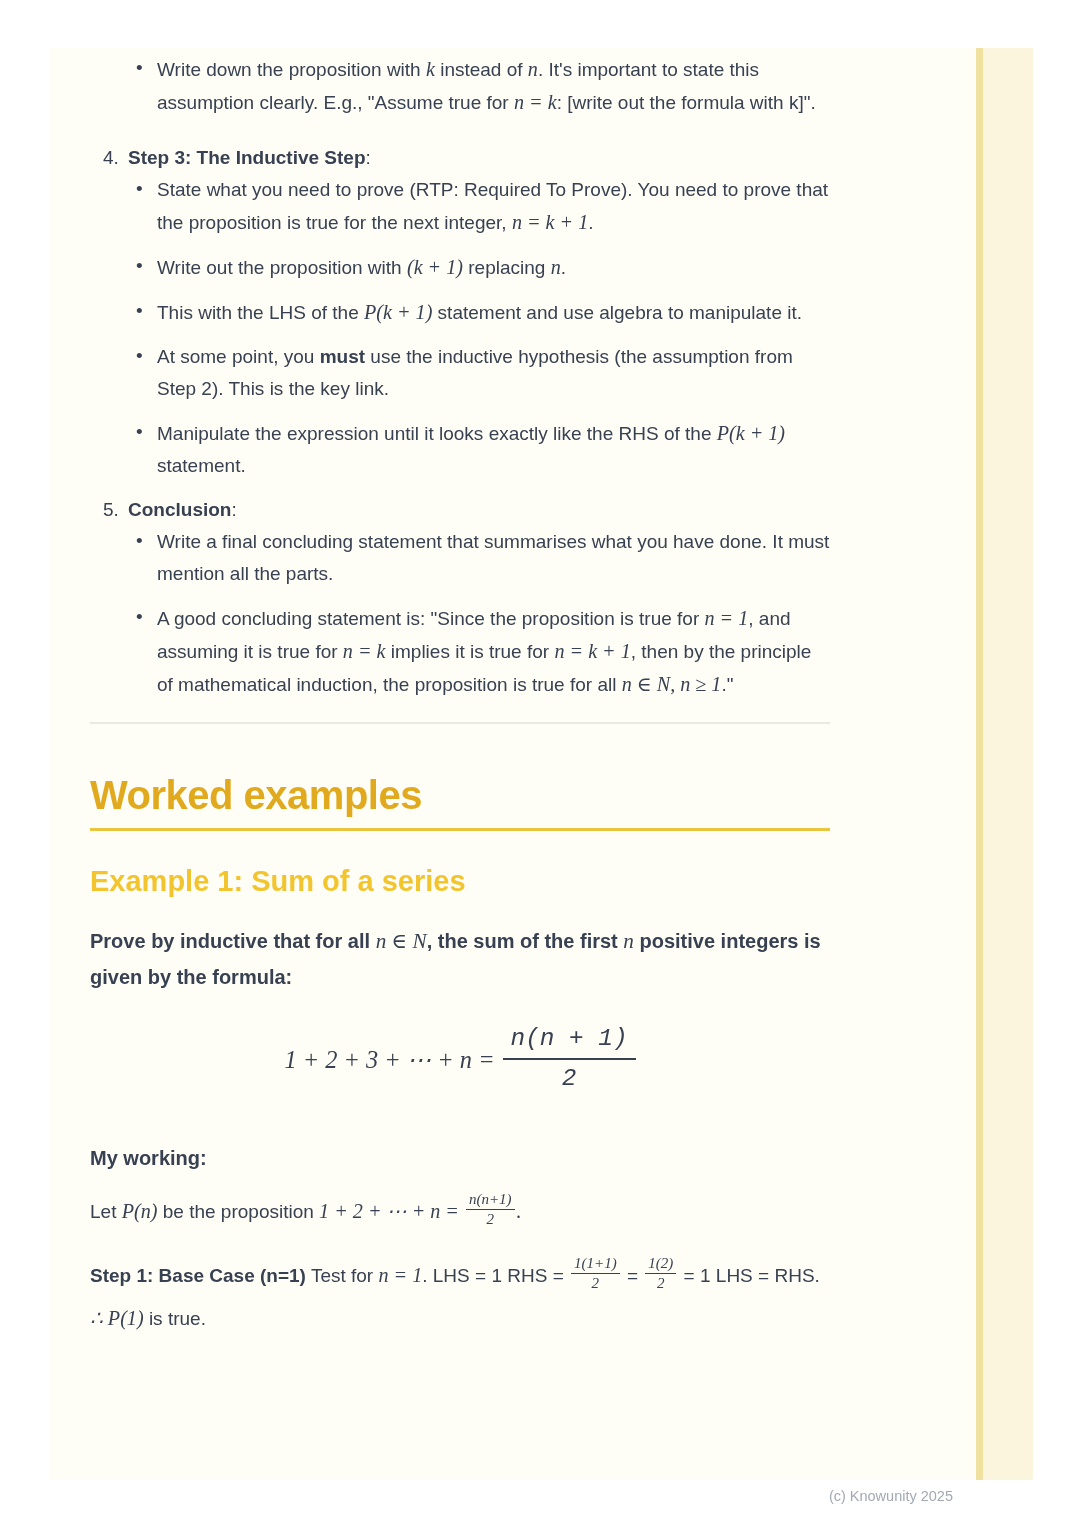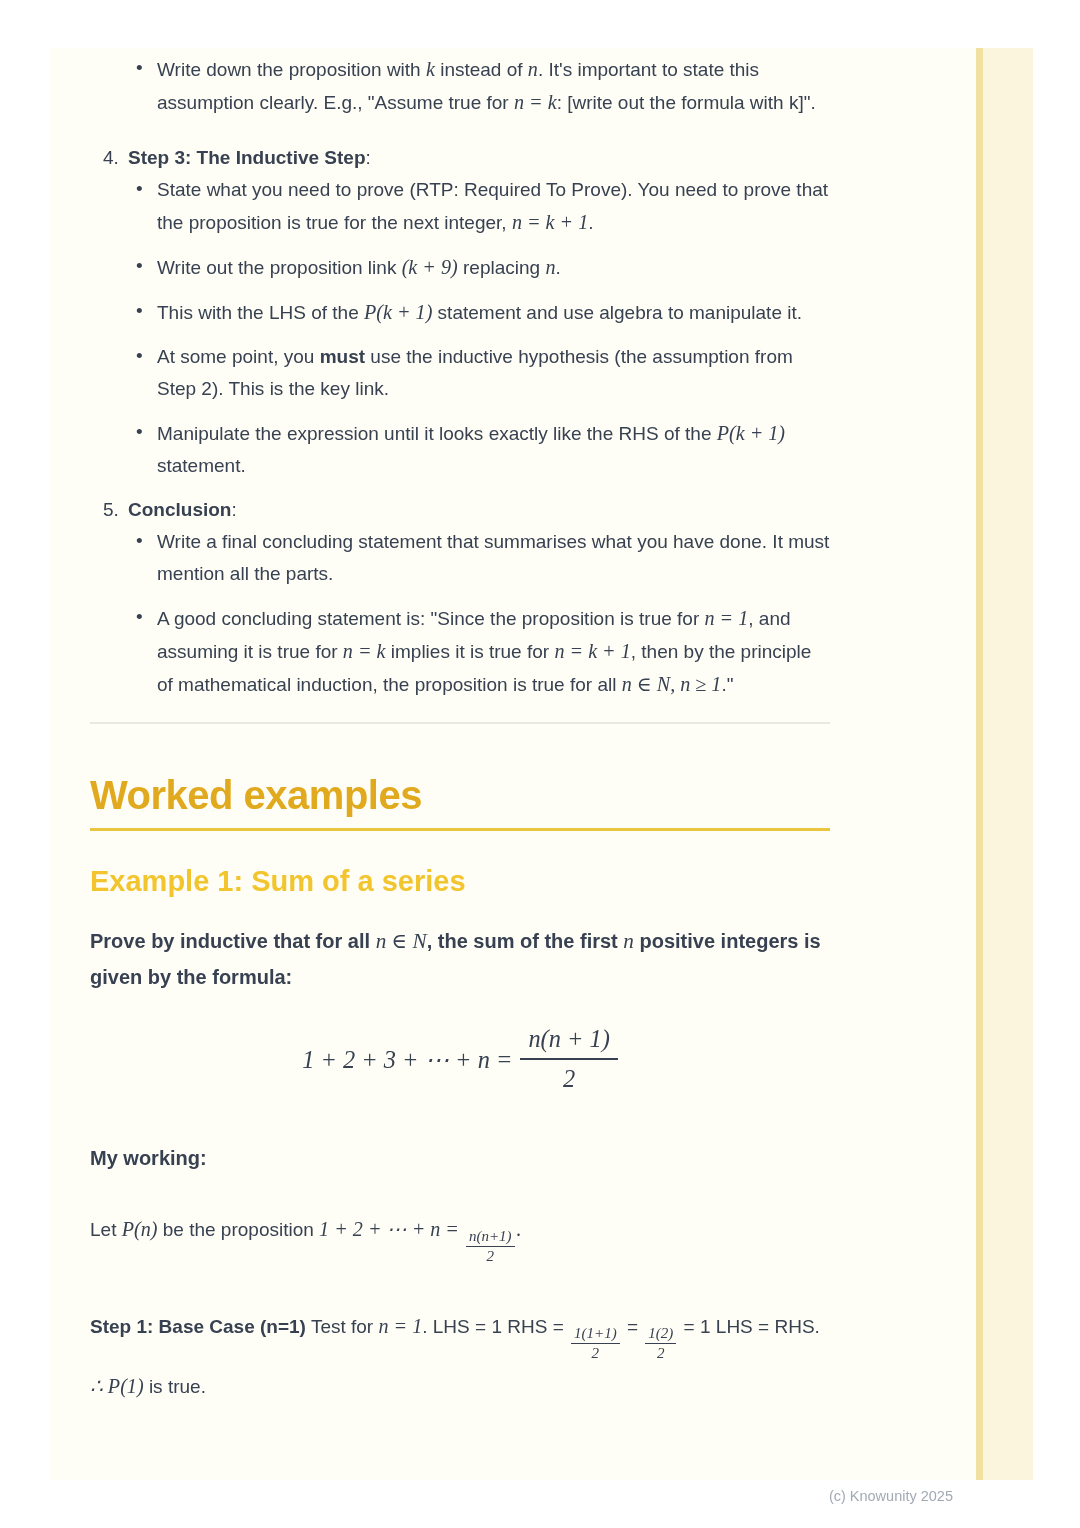--- a/index.html
+++ b/index.html
@@ -14,28 +14,28 @@
   .num{position:absolute;left:13px;font-weight:400;}
   .bseg{font-weight:700;}
   .m{font-family:"Liberation Serif","DejaVu Serif",serif;font-style:italic;font-size:1.06em;}
   .grayrule{border:none;height:2px;background:#E9E9E3;margin:21px 0 0 0;}
   h1{margin:46px 0 0 0;font-size:40px;line-height:50px;font-weight:700;color:#E1AA1E;letter-spacing:-0.5px;}
   .yellowrule{height:3px;background:#EAC53F;margin:8px 0 0 0;}
   h2{margin:32px 0 0 0;font-size:29px;line-height:36px;font-weight:700;color:#F2C52E;}
   .prove{margin:24px 0 0 0;font-size:20px;line-height:36px;font-weight:700;}
   .prove .m{font-weight:400;}
   .formula{margin:31px 0 0 0;text-align:center;font-size:23px;}
-  .frac{display:inline-block;vertical-align:middle;margin-left:8px;transform:translateY(-3px);}
+  .frac{display:inline-block;vertical-align:middle;margin-left:8px;transform:translateY(-3px);font-family:Liberation Mono, monospace;}
   .frac .fr-num{display:block;padding:0 8px 3px 8px;border-bottom:2px solid #374151;}
   .frac .fr-den{display:block;padding-top:3px;}
   .working{margin:48px 0 0 0;font-size:20px;font-weight:700;line-height:24px;}
   .letline{margin:24px 0 0 0;line-height:34px;}
   .step1{margin:22px 0 0 0;line-height:42px;}
   .ifrac{display:inline-block;vertical-align:middle;text-align:center;font-size:15px;line-height:1.15;transform:translateY(-3px);font-family:"Liberation Serif","DejaVu Serif",serif;font-style:italic;margin:0 2px;}
-  .ifrac .fr-num{display:block;border-bottom:1.5px solid #374151;padding:0 3px 1px 3px;margin-top:37px;}
+  .ifrac .fr-num{display:block;border-bottom:1.5px solid #374151;padding:0 3px 1px 3px;}
   .ifrac .fr-den{display:block;padding-top:1px;}
   .copyright{position:absolute;top:1440px;right:80px;font-size:14.5px;color:#A3A9B3;line-height:16px;}
   p{margin:0;}
 </style>
 </head>
 <body>
 
 <div class="card">
   <div class="stripe"></div>
 
@@ -50,21 +50,21 @@
       <span class="num">4.</span><span class="bseg">Step 3: The Inductive Step</span><span>:</span>
     </div>
 
     <div class="bullet">
       <span class="dot">•</span>
       <span>State what you need to prove (RTP: Required To Prove). You need to prove that the proposition is true for the next integer, </span><span class="m">n = k + 1</span><span>.</span>
     </div>
 
     <div class="bullet">
       <span class="dot">•</span>
-      <span>Write out the proposition link </span><span class="m">(k + 9)</span><span> replacing </span><span class="m">n</span><span>.</span>
+      <span>Write out the proposition with </span><span class="m">(k + 1)</span><span> replacing </span><span class="m">n</span><span>.</span>
     </div>
 
     <div class="bullet">
       <span class="dot">•</span>
       <span>This with the LHS of the </span><span class="m">P(k + 1)</span><span> statement and use algebra to manipulate it.</span>
     </div>
 
     <div class="bullet">
       <span class="dot">•</span>
       <span>At some point, you </span><span class="bseg">must</span><span> use the inductive hypothesis (the assumption from Step 2). This is the key link.</span>

